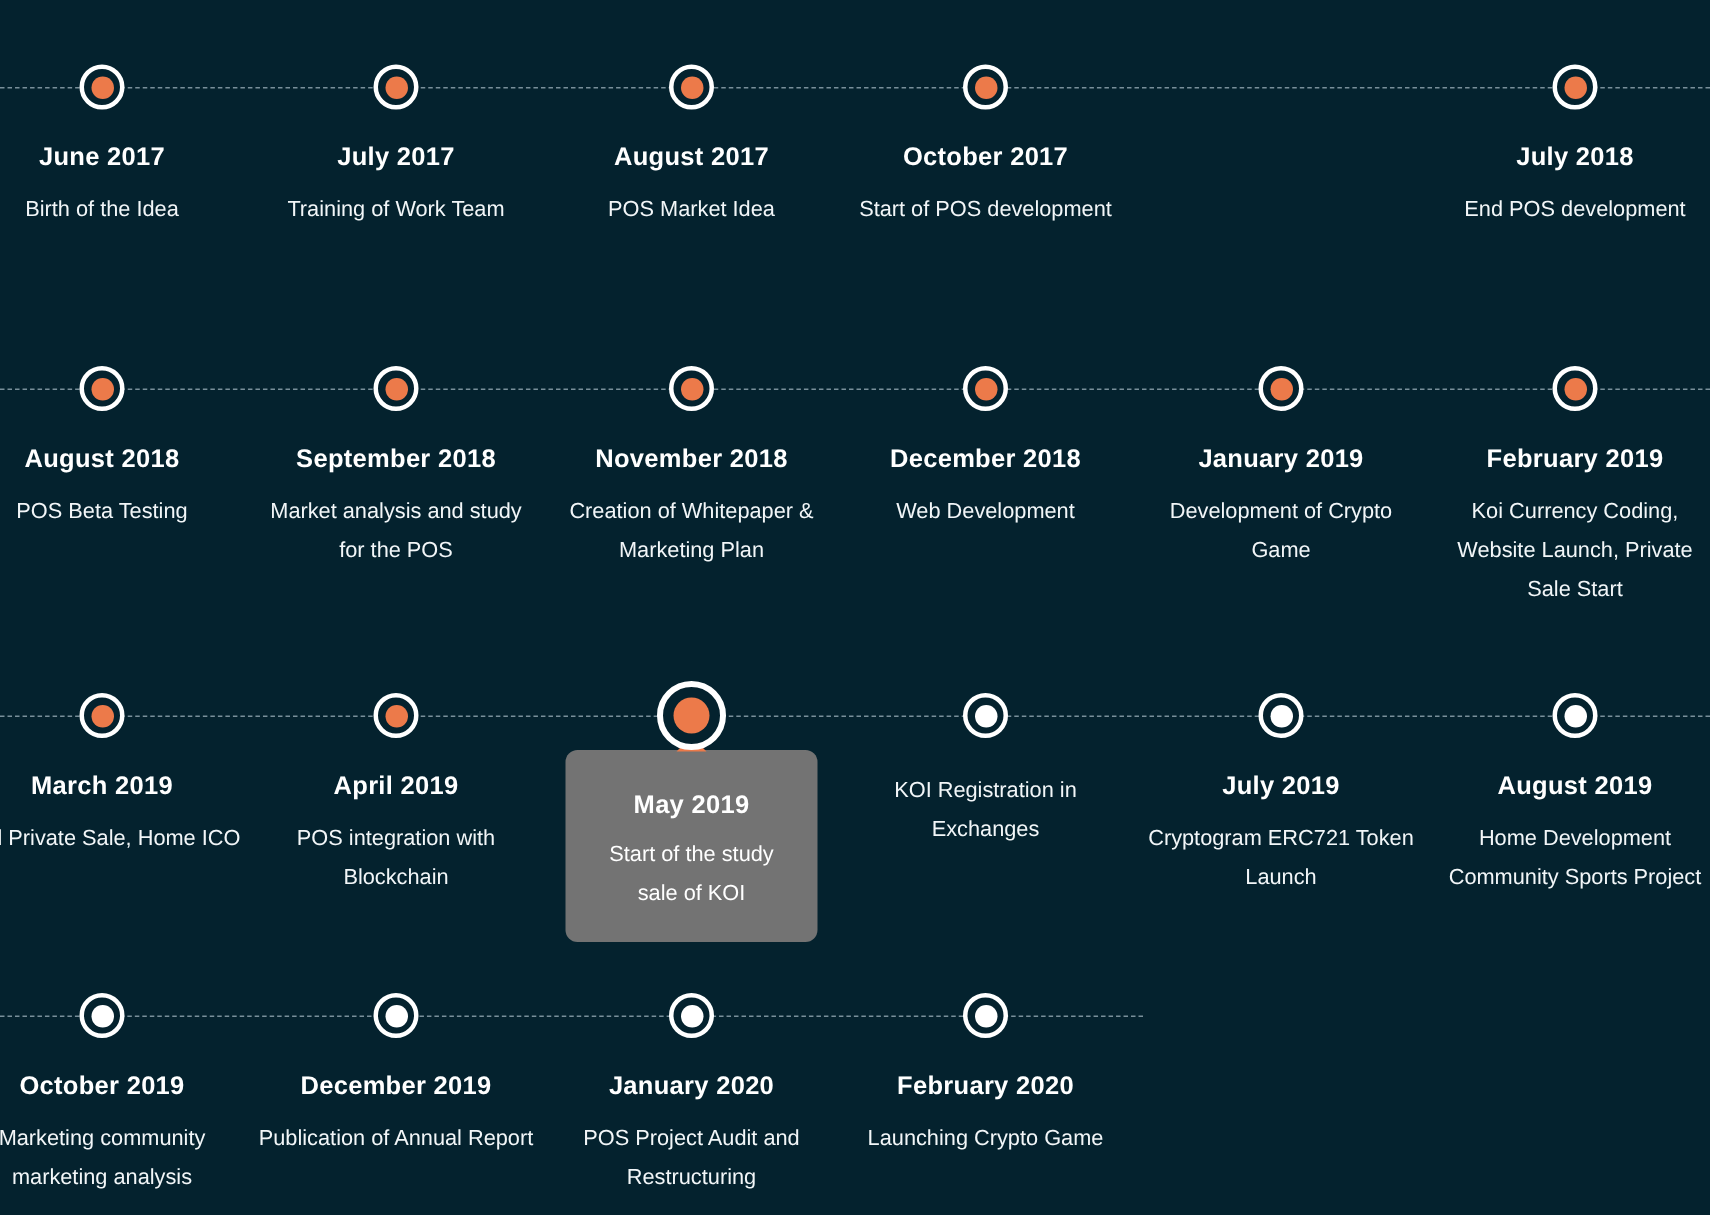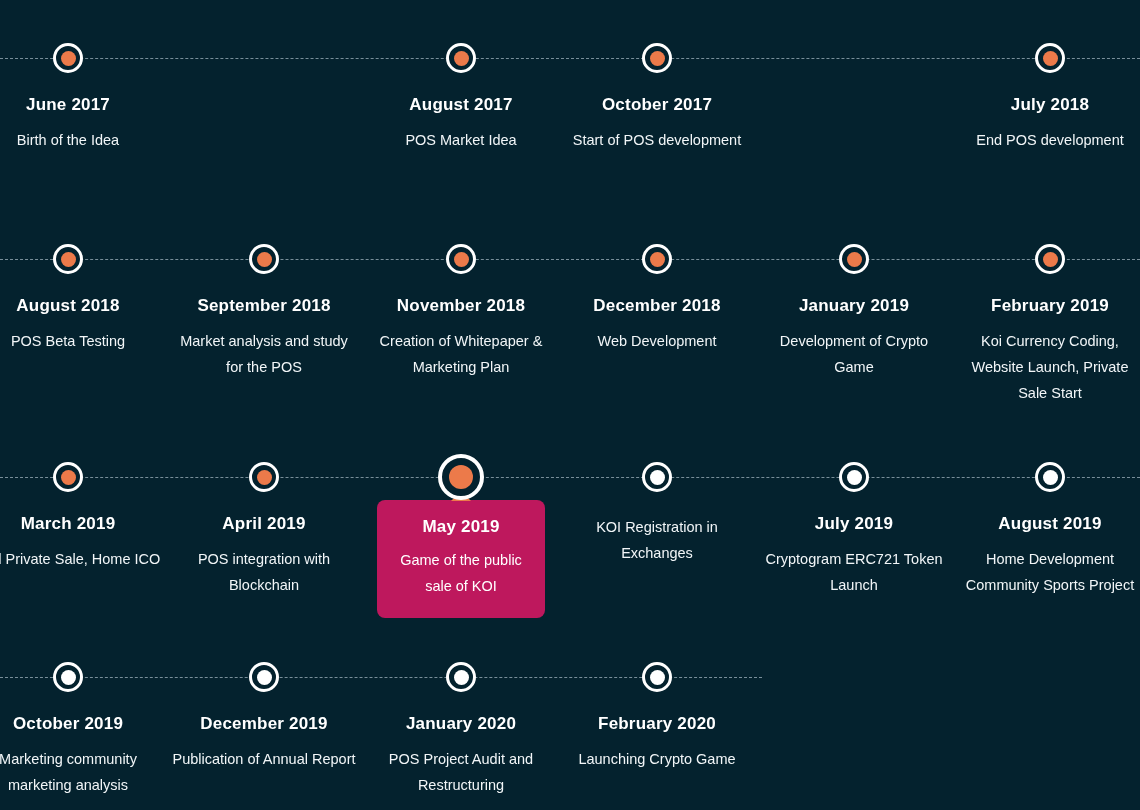--- a/index.html
+++ b/index.html
@@ -121,23 +121,23 @@
   }
 
   
   .ms[data-state="active"] .ms-body {
     padding-top: 0;
     position: absolute;
     left: 50%;
     top: 81px;
     width: 168px;
     margin-left: -84px;
-    background: #be185d;
+    background: #737373;
     border-radius: 8px;
-    padding: 17px 14px 19px;
+    padding: 27px 14px 19px;
     z-index: 2;
     text-align: center;
   }
   .ms[data-state="active"] .ms-body::before {
     content: "";
     position: absolute;
     left: 50%;
     top: -9px;
     margin-left: -10px;
     border-left: 10px solid transparent;
@@ -153,20 +153,27 @@
 <div id="roadmap">
     <div class="tl-row" data-row="0">
       <div class="rail"></div>
       <div class="ms" data-state="past" style="left: 68px;">
         <div class="marker"></div>
         <div class="ms-body">
           <div class="ms-date">June 2017</div>
           <div class="ms-desc">Birth of the Idea</div>
         </div>
       </div>
+      <div class="ms" data-state="past" style="left: 264px;">
+        <div class="marker"></div>
+        <div class="ms-body">
+          <div class="ms-date">July 2017</div>
+          <div class="ms-desc">Training of Work Team</div>
+        </div>
+      </div>
       <div class="ms" data-state="past" style="left: 461px;">
         <div class="marker"></div>
         <div class="ms-body">
           <div class="ms-date">August 2017</div>
           <div class="ms-desc">POS Market Idea</div>
         </div>
       </div>
       <div class="ms" data-state="past" style="left: 657px;">
         <div class="marker"></div>
         <div class="ms-body">
@@ -240,21 +247,21 @@
         <div class="marker"></div>
         <div class="ms-body">
           <div class="ms-date">April 2019</div>
           <div class="ms-desc">POS integration with Blockchain</div>
         </div>
       </div>
       <div class="ms" data-state="active" style="left: 461px;">
         <div class="marker"></div>
         <div class="ms-body">
           <div class="ms-date">May 2019</div>
-          <div class="ms-desc">Game of the public sale of KOI</div>
+          <div class="ms-desc">Start of the study sale of KOI</div>
         </div>
       </div>
       <div class="ms" data-state="future" style="left: 657px;">
         <div class="marker"></div>
         <div class="ms-body">
           <div class="ms-desc">KOI Registration in Exchanges</div>
         </div>
       </div>
       <div class="ms" data-state="future" style="left: 854px;">
         <div class="marker"></div>

